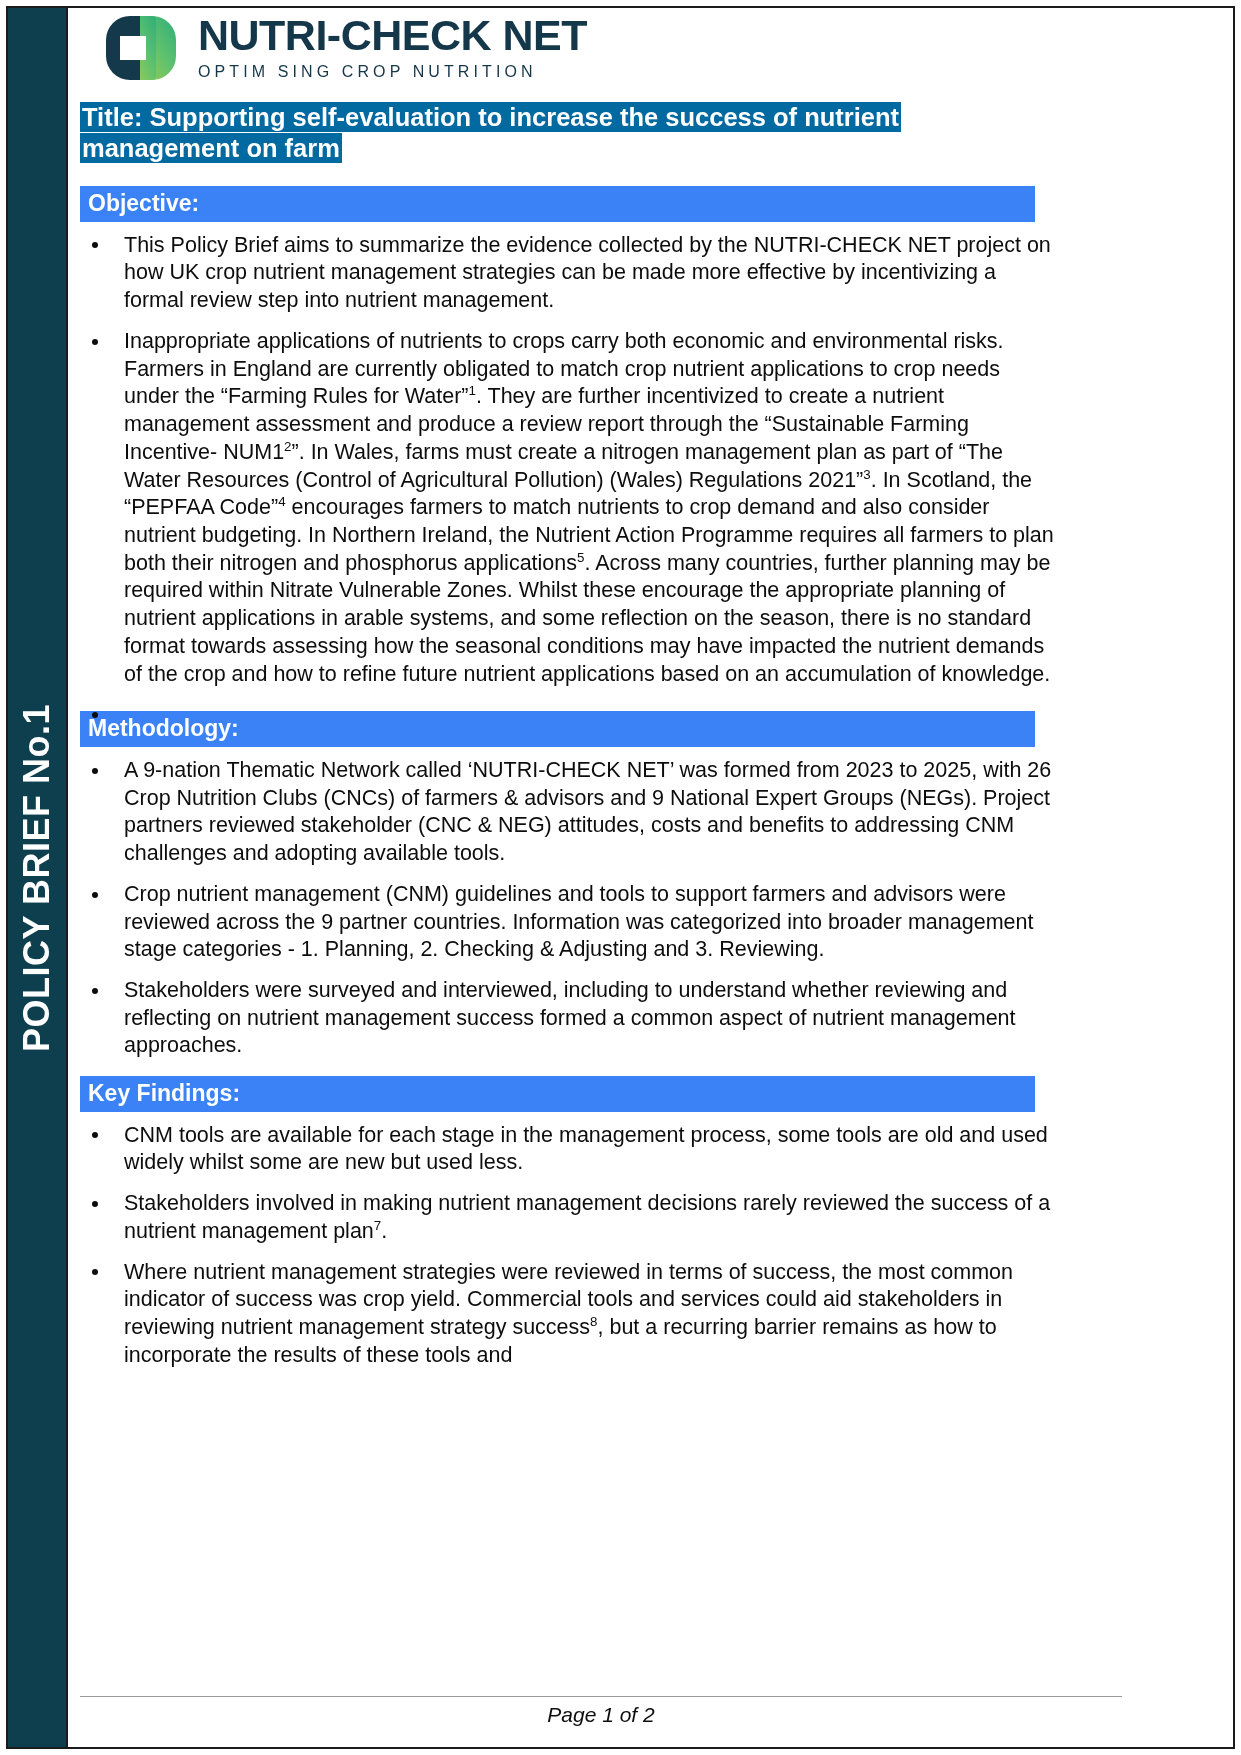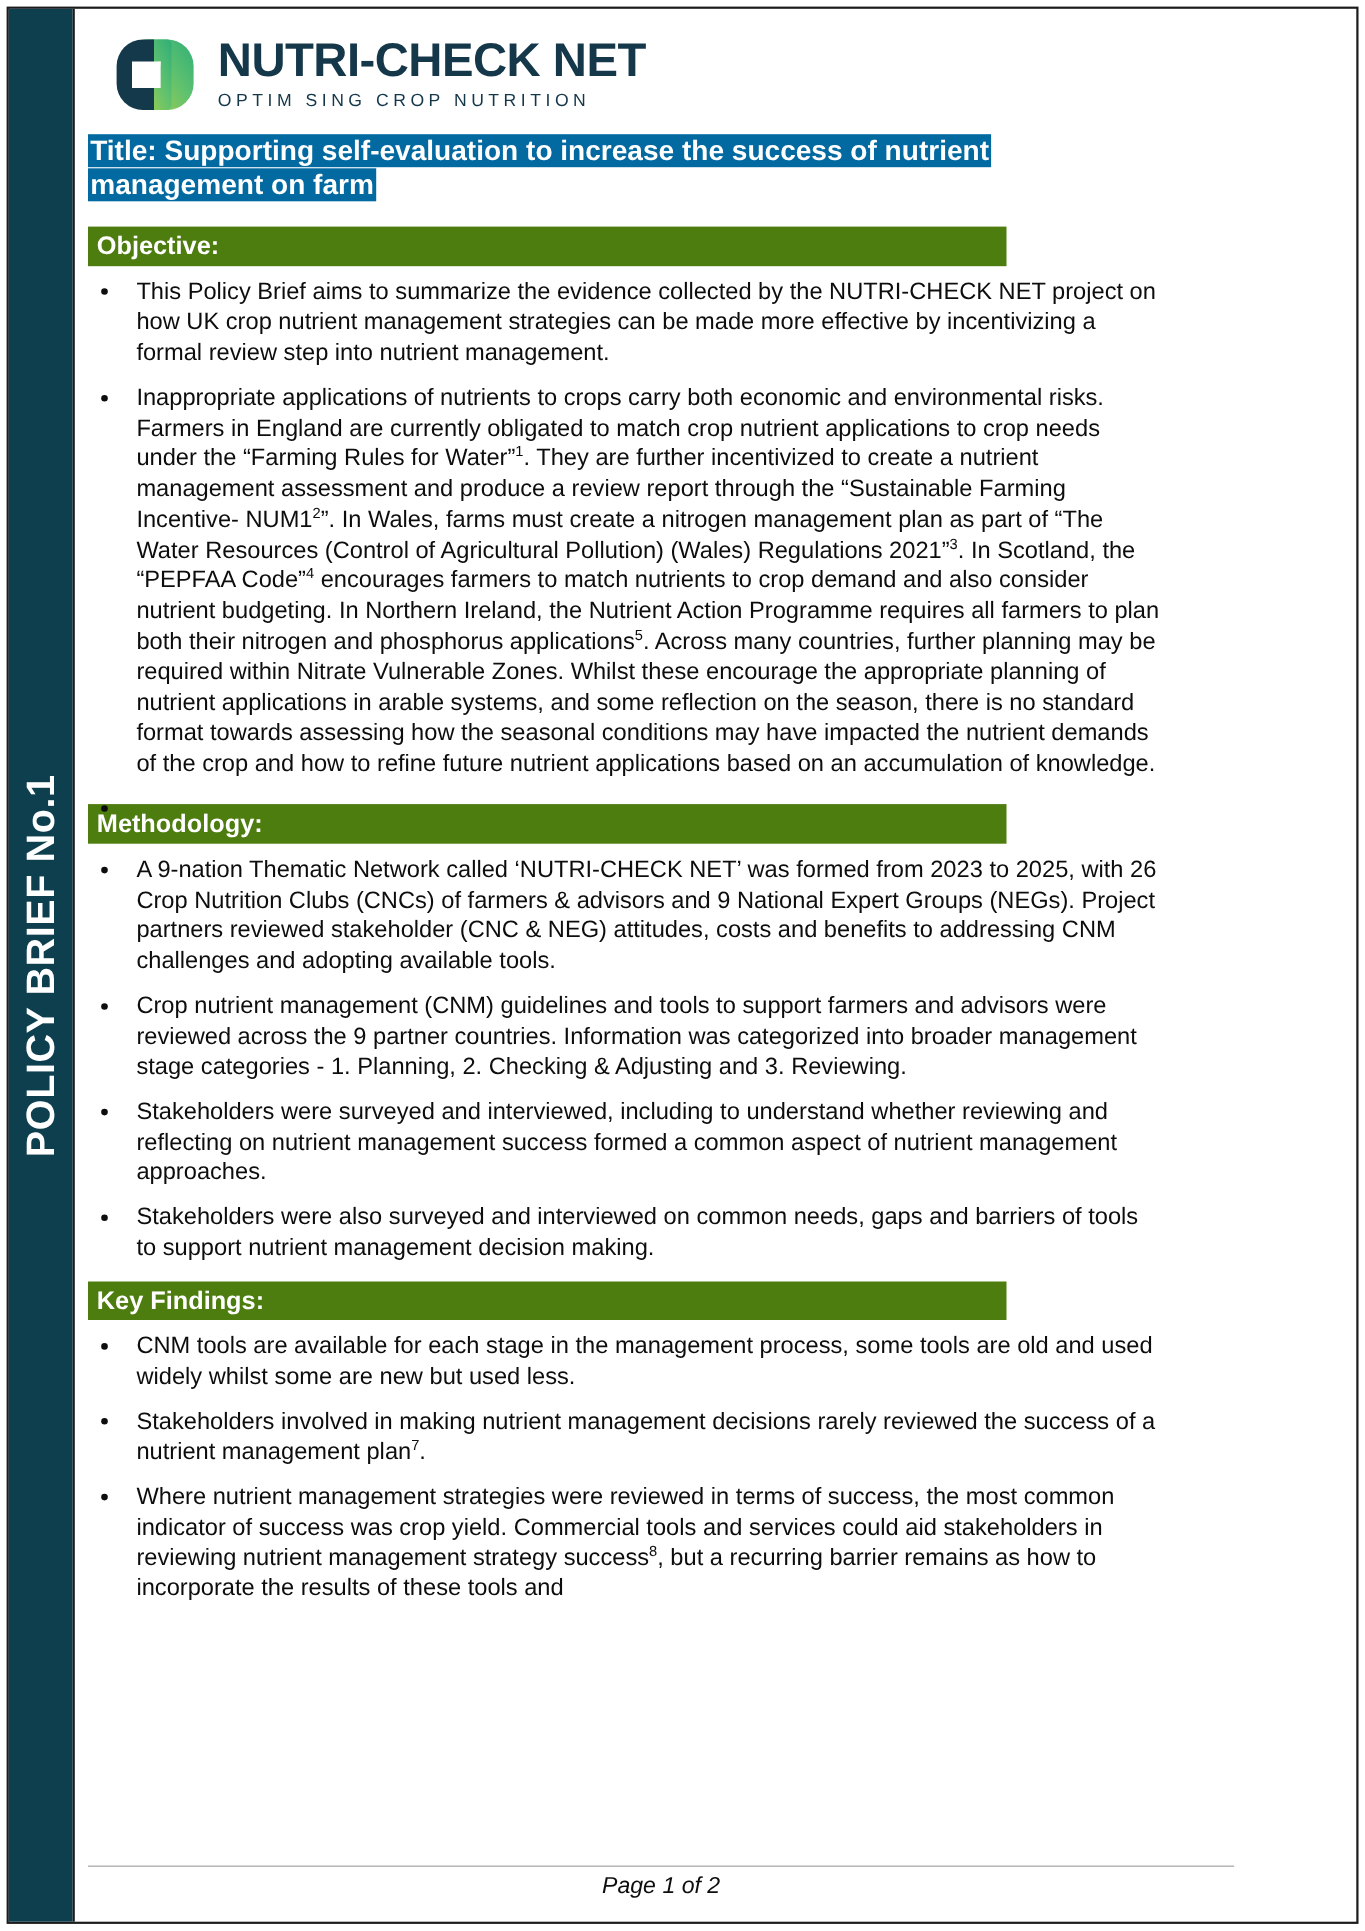--- a/index.html
+++ b/index.html
@@ -62,21 +62,21 @@
     top: 8px;
     right: 8px;
     bottom: 8px;
     border-left: 2px solid #1b1b1b;
     box-sizing: border-box;
   }
 
   .content {
     position: absolute;
     left: 80px;
-    top: 26px;
+    top: 6px;
     width: 1042px;
     box-sizing: border-box;
   }
 
   
   .logo-row {
     display: flex;
     align-items: center;
     height: 82px;
     margin-left: 18px;
@@ -121,27 +121,27 @@
   }
   .doc-title span.hl {
     background: #0369a1;
     box-decoration-break: clone;
     -webkit-box-decoration-break: clone;
     padding: 1px 2px;
   }
 
   
   .section-head {
-    background: #4d7c0f;
+    background: #3b82f6;
     color: #ffffff;
     font-size: 23px;
     font-weight: bold;
     padding: 4px 0 5px 8px;
     margin: 0 0 10px 0;
-    width: 835px;
+    width: 955px;
     box-sizing: border-box;
     line-height: 1.15;
   }
 
   
   ul.bullets {
     list-style: none;
     margin: 0 0 6px 0;
     padding: 0;
   }
@@ -254,24 +254,20 @@
         <span>A 9-nation Thematic Network called ‘NUTRI-CHECK NET’ was formed from 2023 to 2025, with 26 Crop Nutrition Clubs (CNCs) of farmers &amp; advisors and 9 National Expert Groups (NEGs). Project partners reviewed stakeholder (CNC &amp; NEG) attitudes, costs and benefits to addressing CNM challenges and adopting available tools.</span>
       </li>
       <li>
         <span class="dot"></span>
         <span>Crop nutrient management (CNM) guidelines and tools to support farmers and advisors were reviewed across the 9 partner countries. Information was categorized into broader management stage categories - 1. Planning, 2. Checking &amp; Adjusting and 3. Reviewing.</span>
       </li>
       <li>
         <span class="dot"></span>
         <span>Stakeholders were surveyed and interviewed, including to understand whether reviewing and reflecting on nutrient management success formed a common aspect of nutrient management approaches.</span>
       </li>
-      <li>
-        <span class="dot"></span>
-        <span>Stakeholders were also surveyed and interviewed on common needs, gaps and barriers of tools to support nutrient management decision making.</span>
-      </li>
     </ul>
 
     <div class="gap-sm"></div>
 
     <div class="section-head">Key Findings:</div>
     <ul class="bullets">
       <li>
         <span class="dot"></span>
         <span>CNM tools are available for each stage in the management process, some tools are old and used widely whilst some are new but used less.</span>
       </li>

